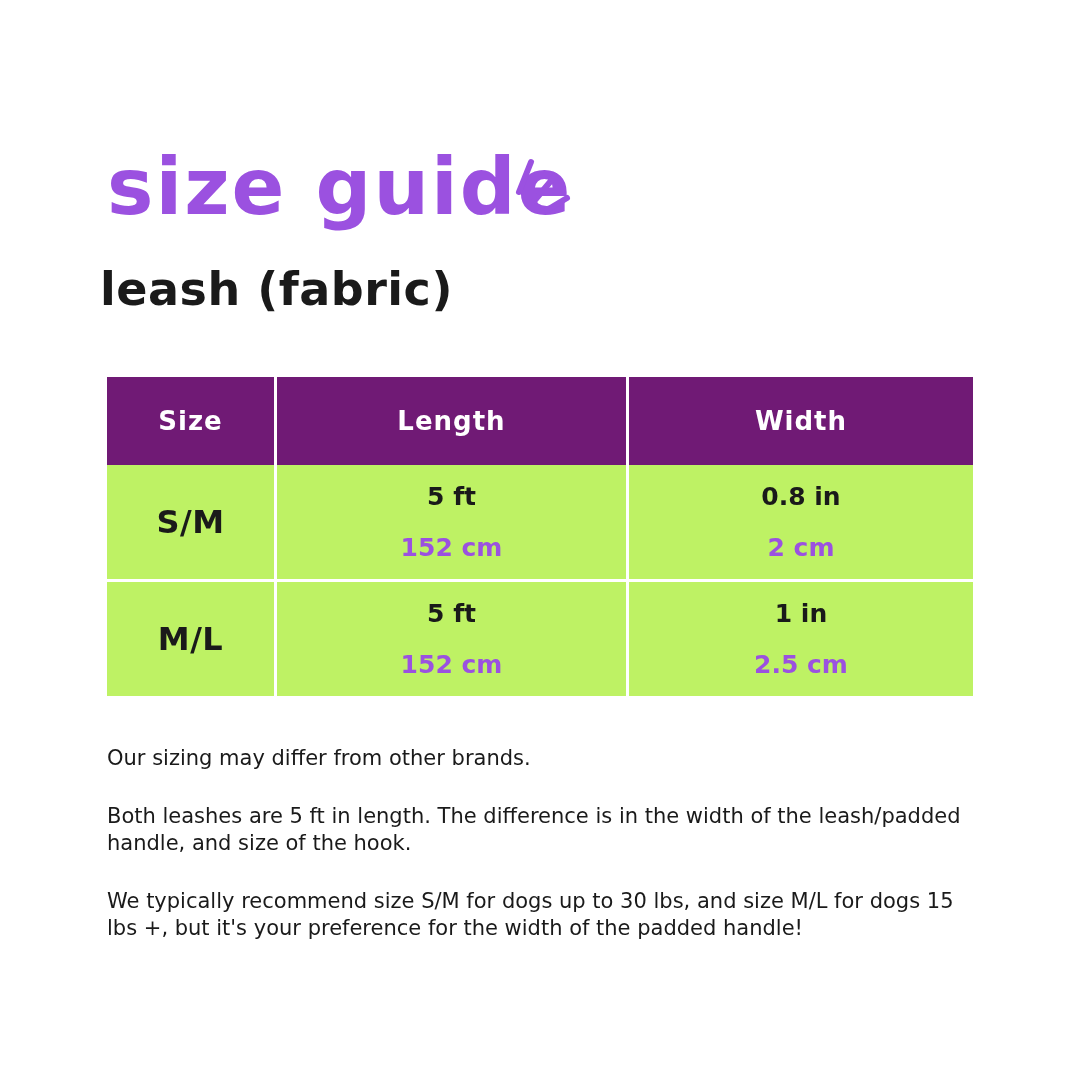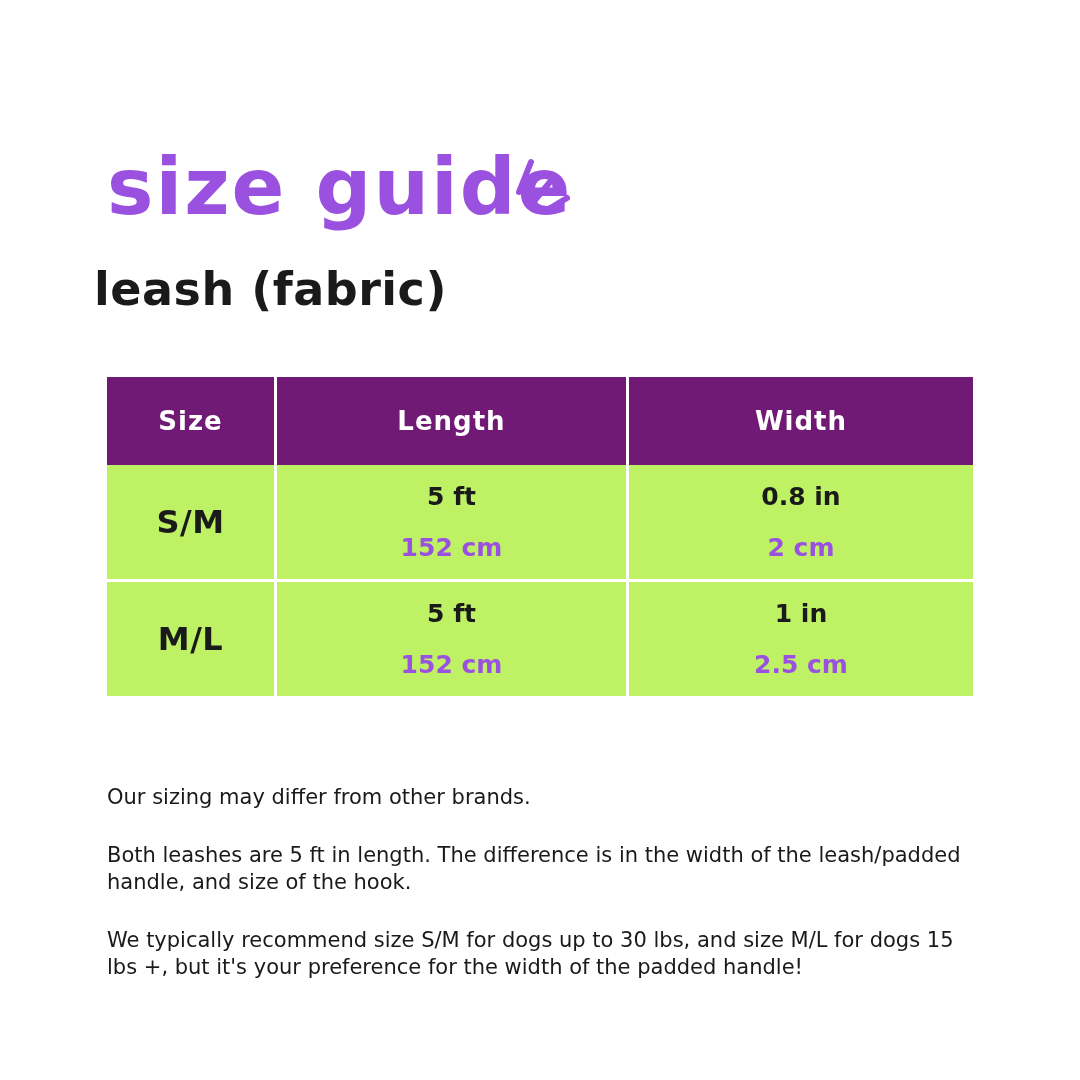--- a/index.html
+++ b/index.html
@@ -39,21 +39,21 @@
   .sparkle {
     position: absolute;
     left: 398px;
     top: -2px;
     width: 70px;
     height: 70px;
     pointer-events: none;
   }
   .title-sub {
     position: absolute;
-    left: 94px;
+    left: 100px;
     top: 262px;
     font-family: "DejaVu Sans", sans-serif;
     font-weight: bold;
     font-size: 46px;
     letter-spacing: 0.5px;
     color: #1a1a1a;
     margin: 0;
   }
 
   
@@ -121,21 +121,20 @@
     font-weight: bold;
     color: #9b51e0;
   }
 
   
   .notes {
     position: absolute;
     left: 107px;
     top: 745px;
     width: 870px;
-    margin-top: 39px;
   }
   .note {
     font-family: "DejaVu Sans", sans-serif;
     font-size: 21px;
     line-height: 1.28;
     color: #1a1a1a;
     margin: 0 0 31px 0;
   }
   .note:last-child { margin-bottom: 0; }
 </style>

